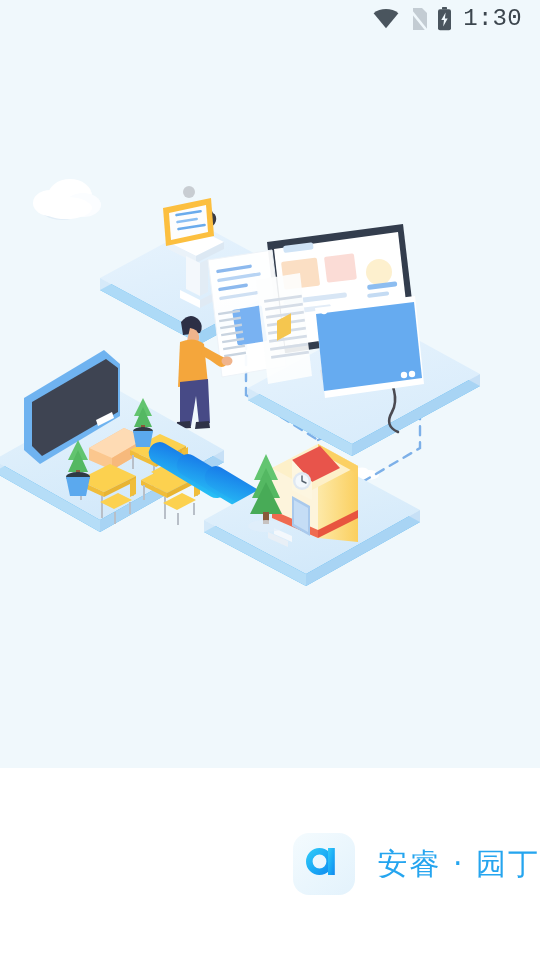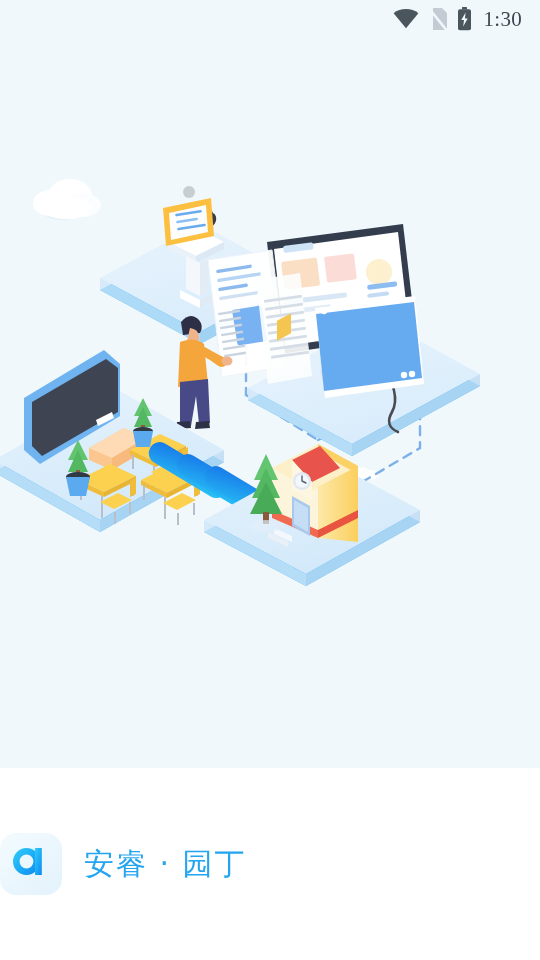--- a/index.html
+++ b/index.html
@@ -23,36 +23,36 @@
 
   
   .status-bar{
     position:absolute; left:0; top:0; width:540px; height:38px;
     display:flex; align-items:center; justify-content:flex-end;
     padding-right:18px; gap:9px;
     z-index:40;
   }
   .sb-icon{ display:flex; align-items:center; justify-content:center; }
   .sb-time{
-    font-size:21px; color:#3c464e; letter-spacing:.3px;
-    font-family:Liberation Serif, serif;
+    font-size:24px; color:#3c464e; letter-spacing:.3px;
+    font-family:Liberation Mono, monospace;
     margin-left:2px; line-height:1;
   }
 
   
   .illus-wrap{
     position:absolute; left:0; top:150px; width:540px; height:450px;
     z-index:5;
   }
   .illus-wrap svg{ display:block; width:540px; height:450px; }
 
   
   .brand{
     position:absolute; left:0; top:832px; width:540px; height:64px;
-    display:flex; align-items:center; justify-content:flex-start; gap:22px;
+    display:flex; align-items:center; justify-content:flex-end; gap:22px;
     z-index:30;
   }
   .brand-logo{
     width:62px; height:62px; border-radius:16px;
     background:linear-gradient(140deg,#f4fbfe 0%,#eaf6fd 55%,#e3f2fc 100%);
     display:flex; align-items:center; justify-content:center;
     flex:0 0 auto;
   }
   .brand-logo svg{ display:block; }
   .brand-name{

